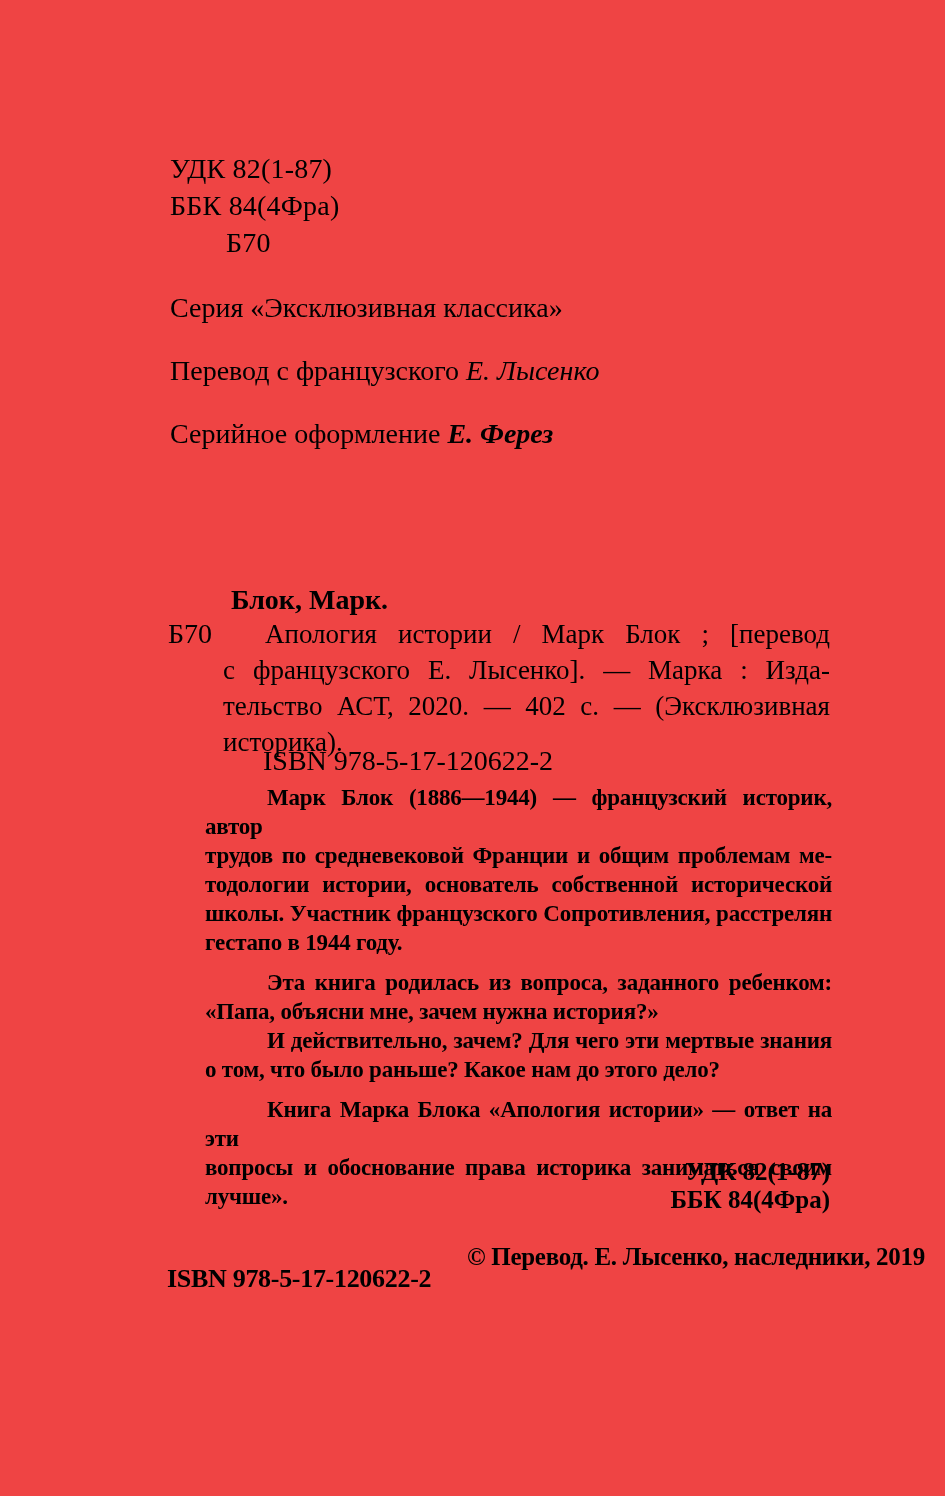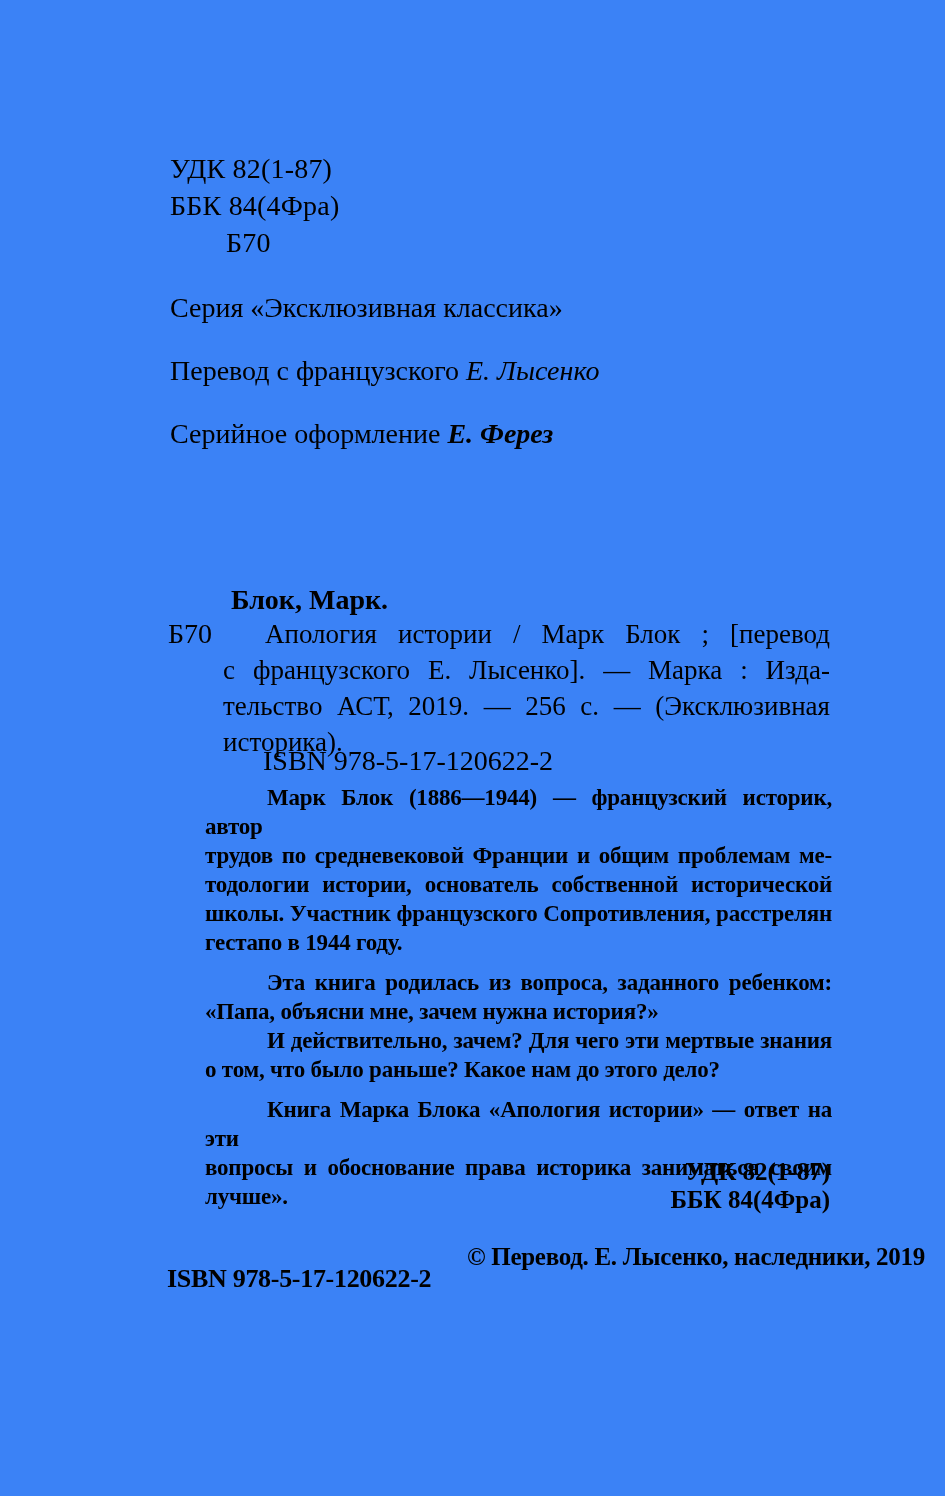--- a/index.html
+++ b/index.html
@@ -5,21 +5,21 @@
   html, body { margin: 0; padding: 0; }
   body {
     width: 945px; height: 1496px;
     background: #ffffff;
     font-family: "Liberation Serif", "DejaVu Serif", serif;
     color: #000000;
   }
   .page {
     position: relative;
     width: 945px; height: 1496px;
-    background: #3b82f6;
+    background: #ef4444;
     overflow: hidden;
   }
   .abs { position: absolute; }
 
   
   .udk-top {
     left: 170px; top: 150px;
     font-size: 28px; line-height: 37px;
     letter-spacing: 0.2px;
   }
@@ -105,21 +105,21 @@
   </div>
   <div class="abs center-line" style="top:355px">
     <span>Перевод с французского </span><span class="it">Е. Лысенко</span>
   </div>
 
   <div class="abs author-heading">Блок, Марк.</div>
   <div class="abs catalog-code">Б70</div>
   <div class="abs catalog-text">
     <div class="jline ind1">Апология истории / Марк Блок ; [перевод</div>
     <div class="jline">с французского Е. Лысенко]. — Марка : Изда-</div>
-    <div class="jline">тельство АСТ, 2019. — 256 с.  — (Эксклюзивная</div>
+    <div class="jline">тельство АСТ, 2020. — 402 с.  — (Эксклюзивная</div>
     <div class="lastline">историка).</div>
   </div>
   <div class="abs isbn-mid">ISBN 978-5-17-120622-2</div>
 
   <div class="abs annotation">
     <div class="para">
       <div class="jline ind2">Марк Блок (1886—1944) — французский историк, автор</div>
       <div class="jline">трудов по средневековой Франции и  общим проблемам ме-</div>
       <div class="jline">тодологии истории, основатель собственной исторической</div>
       <div class="jline">школы. Участник французского Сопротивления, расстрелян</div>

